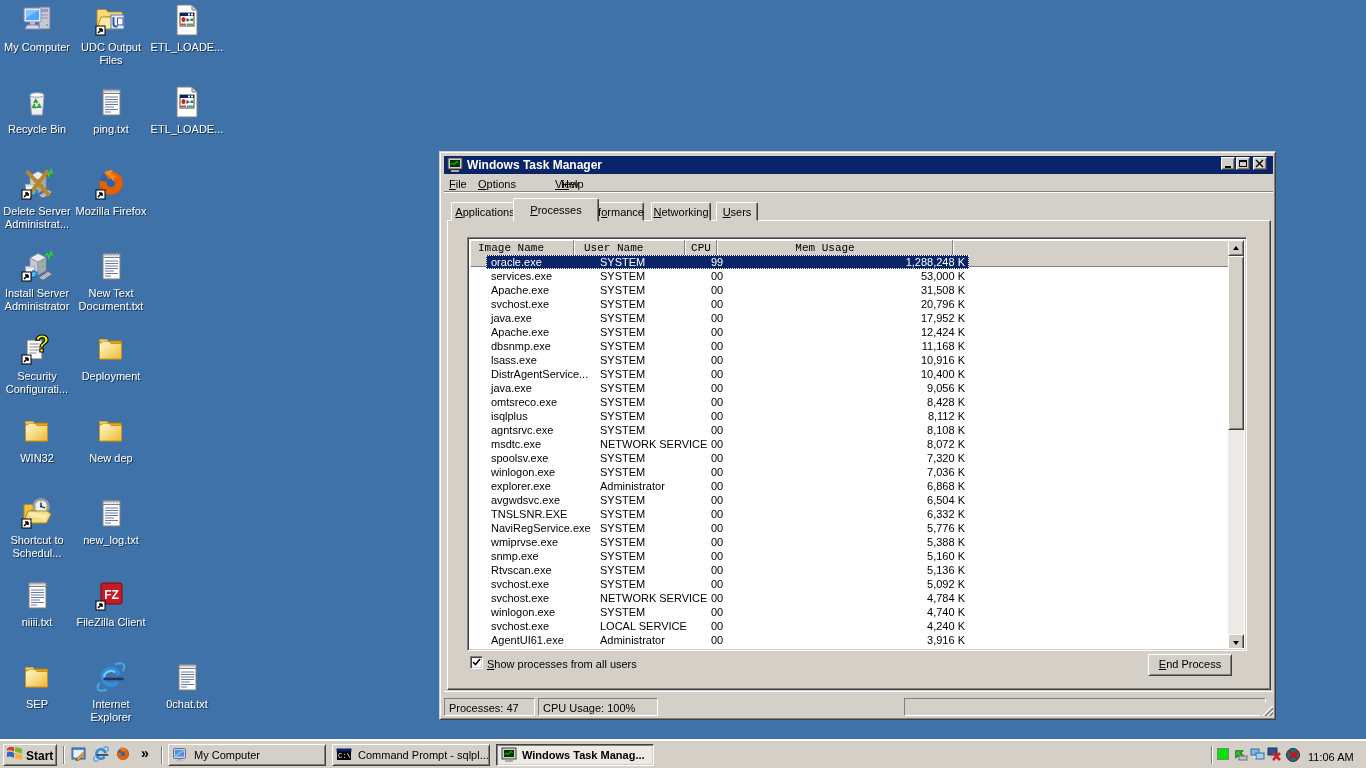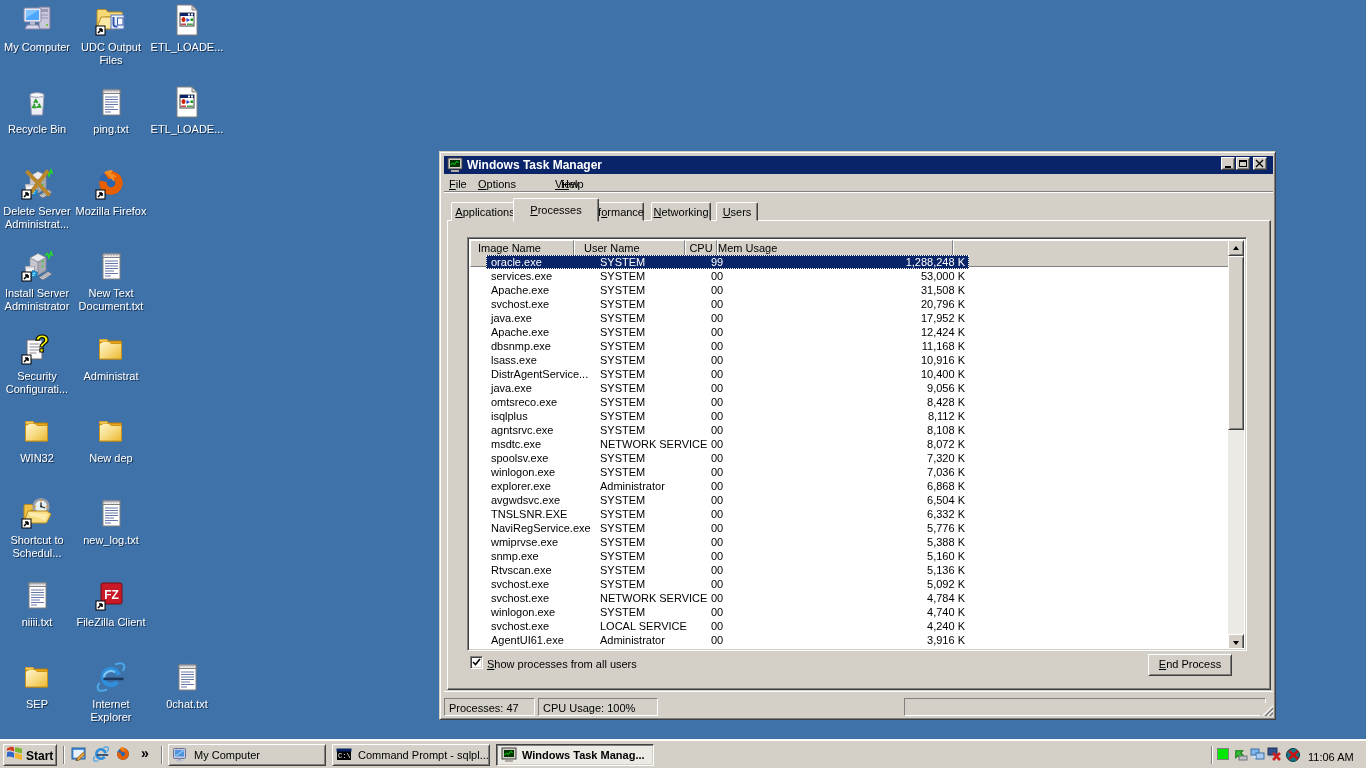--- a/index.html
+++ b/index.html
@@ -12,21 +12,21 @@
 .tbtn { position:absolute; top:1px; width:14px; height:13px; background:#D4D0C8;border:1px solid;border-color:#FFFFFF #404040 #404040 #FFFFFF;box-shadow: inset 1px 1px 0 #D4D0C8, inset -1px -1px 0 #808080; }
 #menubar { position:absolute; left:5px; top:24px; height:17px; }
 #menubar span { position:absolute; top:2px; }
 #pane { position:absolute; left:7px; top:68px; width:824px; height:470px; background:#D4D0C8;
  border:1px solid; border-color:#FFFFFF #404040 #404040 #FFFFFF; box-shadow: inset -1px -1px 0 #808080, inset 1px 1px 0 #D4D0C8; }
 .tab { position:absolute; top:-19px; height:19px; background:#D4D0C8; text-align:center; padding-top:3px;
  border:1px solid; border-color:#FFFFFF #404040 #D4D0C8 #FFFFFF; box-shadow: inset -1px 0 0 #808080; border-radius:2px 2px 0 0; }
 .tab.sel { top:-23px; height:24px; padding-top:5px; z-index:2; }
 #lv { position:absolute; left:19px; top:16px; width:780px; height:414px; background:#fff;border:1px solid;border-color:#808080 #FFFFFF #FFFFFF #808080;box-shadow: inset 1px 1px 0 #404040, inset -1px -1px 0 #D4D0C8; }
 .hdr { position:absolute; top:0px; height:27px; background:#D4D0C8; font-size:11px;
- border:1px solid; border-color:#FFFFFF #808080 #808080 #FFFFFF; padding-top:1px; }
+ border:1px solid; border-color:#FFFFFF #808080 #808080 #FFFFFF; padding-top:1px;font-family:Liberation Mono, monospace; }
 .row { position:absolute; left:16px; height:14px; width:764px; font-size:11px; white-space:nowrap; }
 .c1 { position:absolute; left:5px; top:1px; }
 .c2 { position:absolute; left:114px; top:1px; }
 .c3 { position:absolute; left:215px; width:32px; text-align:center; top:1px; }
 .c4 { position:absolute; left:247px; width:232px; text-align:right; top:1px; }
 #lvin { position:absolute; left:2px; top:2px; right:2px; bottom:2px; overflow:hidden; }
 #sb { position:absolute; right:0px; top:0px; width:16px; height:410px; background:#ECEAE4; }
 .sbtn { position:absolute; left:0; width:16px; height:16px; background:#D4D0C8;border:1px solid;border-color:#FFFFFF #404040 #404040 #FFFFFF;box-shadow: inset 1px 1px 0 #D4D0C8, inset -1px -1px 0 #808080; }
 .arrow { position:absolute; width:0; height:0; border-left:3.5px solid transparent; border-right:3.5px solid transparent; }
 #chk { position:absolute; left:22px; top:435px; width:13px; height:13px; background:#fff;border:1px solid;border-color:#808080 #FFFFFF #FFFFFF #808080;box-shadow: inset 1px 1px 0 #404040, inset -1px -1px 0 #D4D0C8; }
@@ -240,21 +240,21 @@
           <linearGradient id="fg" x1="0" y1="0" x2="1" y2="1">
 <stop offset="0" stop-color="#FFF7D0"></stop>
             <stop offset="0.5" stop-color="#F7DC85"></stop>
             <stop offset="1" stop-color="#EDB62E"></stop>
           </linearGradient>
         </defs>
 <path d="M4.5 6.5 L12.5 6.5 L12.5 8 L26.5 8 L26.5 26 L4.5 26 Z" fill="#E8A915" stroke="#B5790E"></path>
 <path d="M4.5 10.5 L8.5 8.5 L14 8.5 L16 10.5 L26.5 10.5 L26.5 26 L4.5 26 Z" fill="url(#fg)" stroke="#C8941A"></path>
 <path d="M4.5 6.5 L12.5 6.5 L12.5 8.5 L4.5 8.5 Z" fill="#F3CC5C"></path>
 </svg></div>
-    <div class="dlabel">Administrat</div>
+    <div class="dlabel">Deployment</div>
   </div>
 <div class="dicon" style="left:0px;top:415px;">
     <div style="width:32px;margin:0 auto;"><svg width="32" height="32" viewBox="0 0 32 32">
 <defs>
           <linearGradient id="fg" x1="0" y1="0" x2="1" y2="1">
 <stop offset="0" stop-color="#FFF7D0"></stop>
             <stop offset="0.5" stop-color="#F7DC85"></stop>
             <stop offset="1" stop-color="#EDB62E"></stop>
           </linearGradient>
         </defs>
@@ -438,21 +438,21 @@
     <div class="tab" style="left:3px;width:68px;"><u>A</u>pplications</div>
     <div class="tab" style="left:132px;width:64px;">Perf<u>o</u>rmance</div>
     <div class="tab" style="left:203px;width:60px;"><u>N</u>etworking</div>
     <div class="tab" style="left:268px;width:42px;"><u>U</u>sers</div>
     <div class="tab sel" style="left:65px;width:86px;"><u>P</u>rocesses</div>
     <div id="lv">
         <div id="lvin">
       <div class="hdr" style="left:0px;width:104px;text-align:left;padding-left:7px;">Image Name</div>
           <div class="hdr" style="left:104px;width:111px;text-align:left;padding-left:9px;">User Name</div>
           <div class="hdr" style="left:215px;width:32px;text-align:center;">CPU</div>
-          <div class="hdr" style="left:247px;width:236px;text-align:left;padding-right:20px;">Mem Usage</div>
+          <div class="hdr" style="left:247px;width:236px;text-align:center;padding-right:20px;">Mem Usage</div>
           <div class="hdr" style="left:483px;width:280px;text-align:left;padding-left:0px;"></div>
       <div class="row" style="top:15px;">
             <div style="position:absolute;left:0;top:0;width:483px;height:14px;background:#0A246A;outline:1px dotted #ffffff;outline-offset:-1px;"></div>
             <span class="c1" style="color:#fff;">oracle.exe</span>
             <span class="c2" style="color:#fff;">SYSTEM</span>
             <span class="c3" style="color:#fff;">99</span>
             <span class="c4" style="color:#fff;">1,288,248 K</span>
           </div>
 <div class="row" style="top:29px;">
             <span class="c1">services.exe</span>

